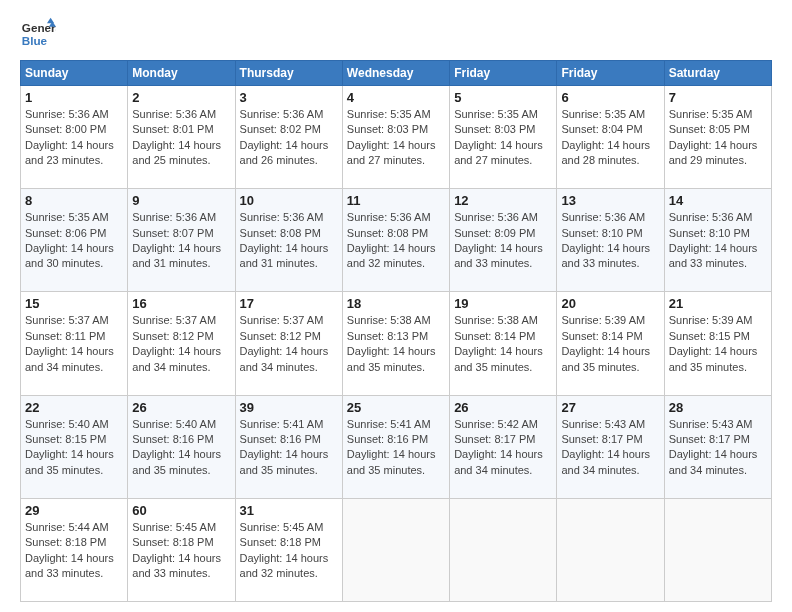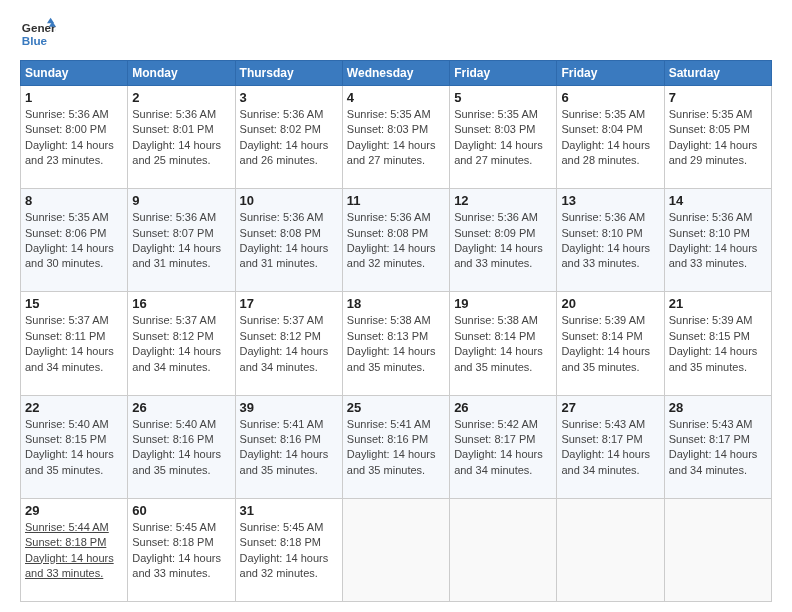--- a/index.html
+++ b/index.html
@@ -321,21 +321,21 @@
             <span class="day-number">28</span>
             <div class="day-info" style="white-space: pre-line;">Sunrise: 5:43 AM
 Sunset: 8:17 PM
 Daylight: 14 hours
 and 34 minutes.</div>
           </td>
         </tr>
         <tr>
           <td>
             <span class="day-number">29</span>
-            <div class="day-info" style="white-space: pre-line; text-decoration: underline;">Sunrise: 5:44 AM
+            <div class="day-info" style="white-space: pre-line;">Sunrise: 5:44 AM
 Sunset: 8:18 PM
 Daylight: 14 hours
 and 33 minutes.</div>
           </td>
           <td>
             <span class="day-number">60</span>
             <div class="day-info" style="white-space: pre-line;">Sunrise: 5:45 AM
 Sunset: 8:18 PM
 Daylight: 14 hours
 and 33 minutes.</div>

